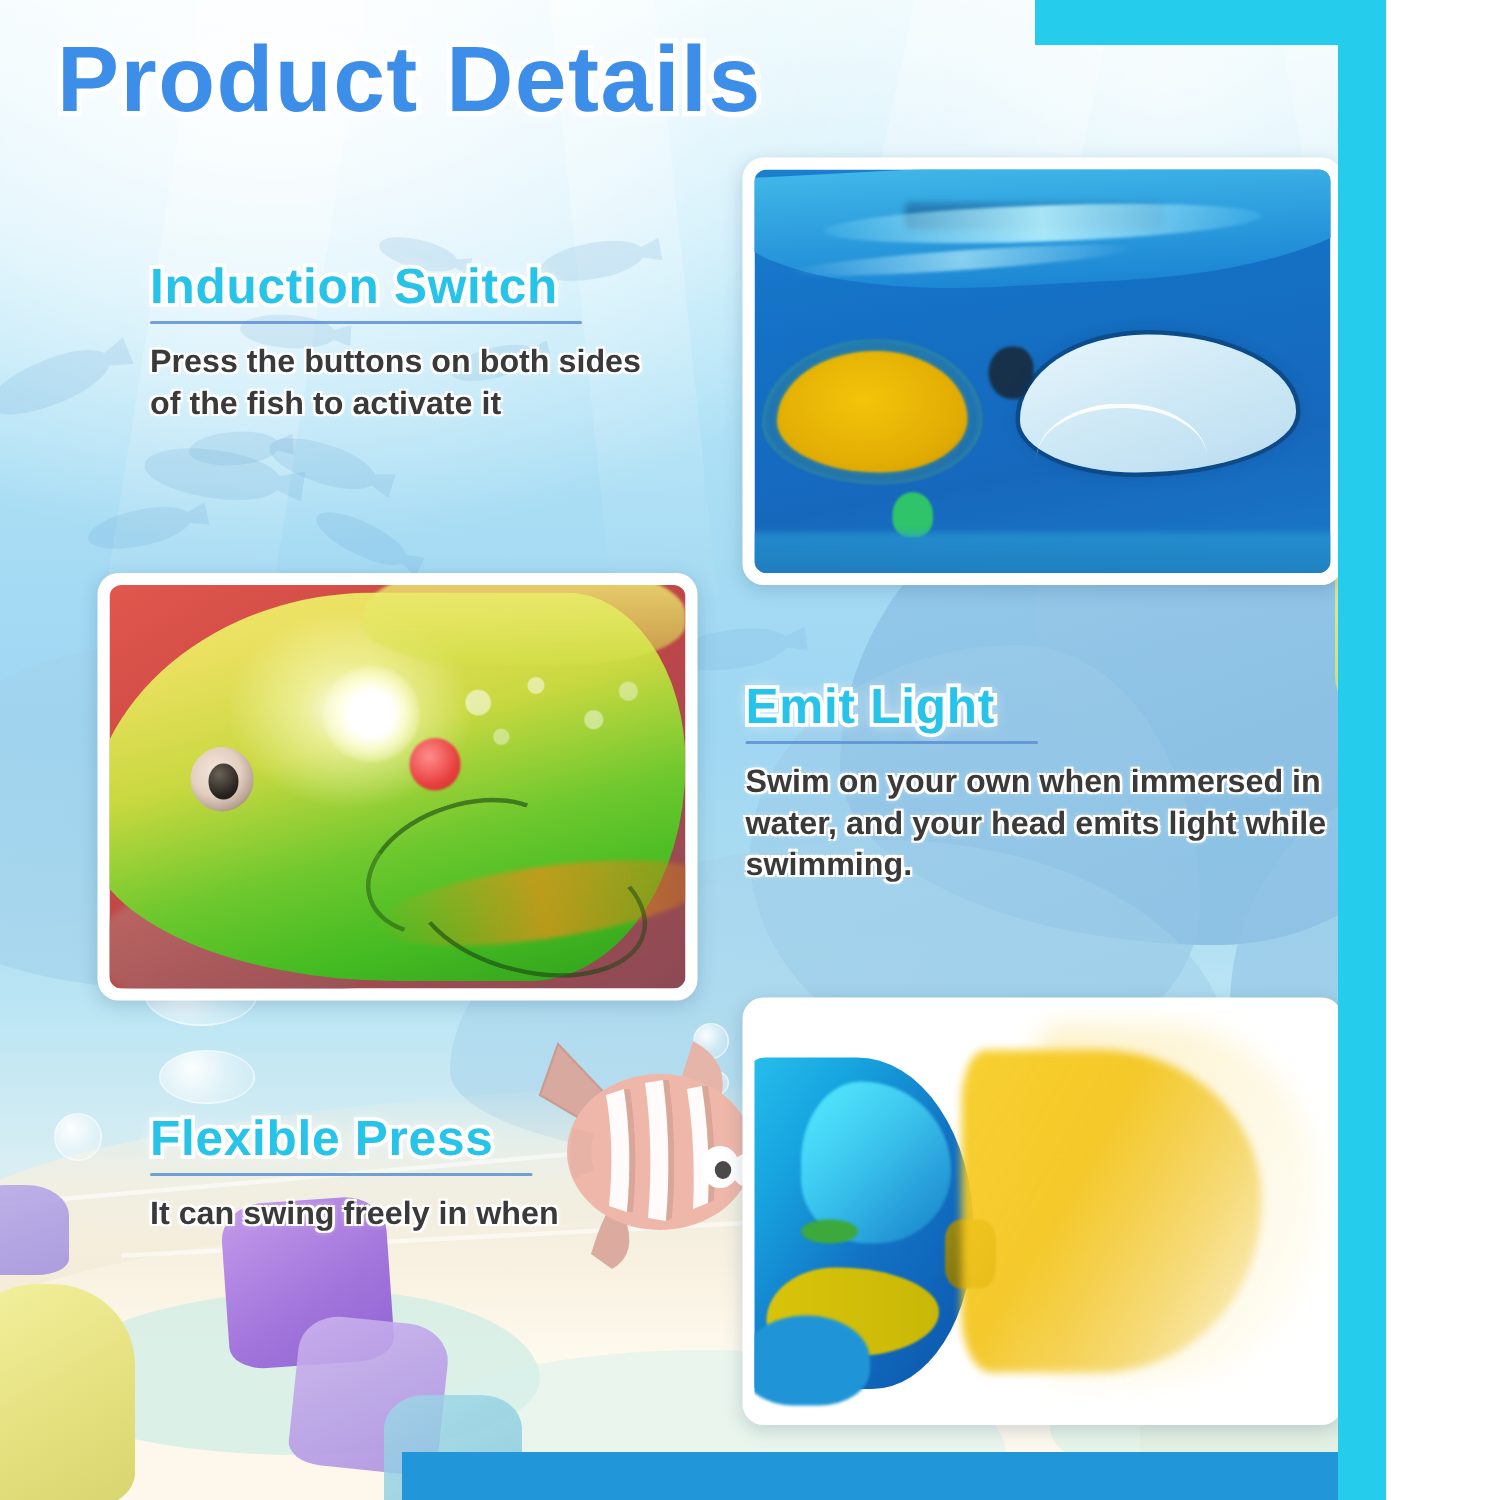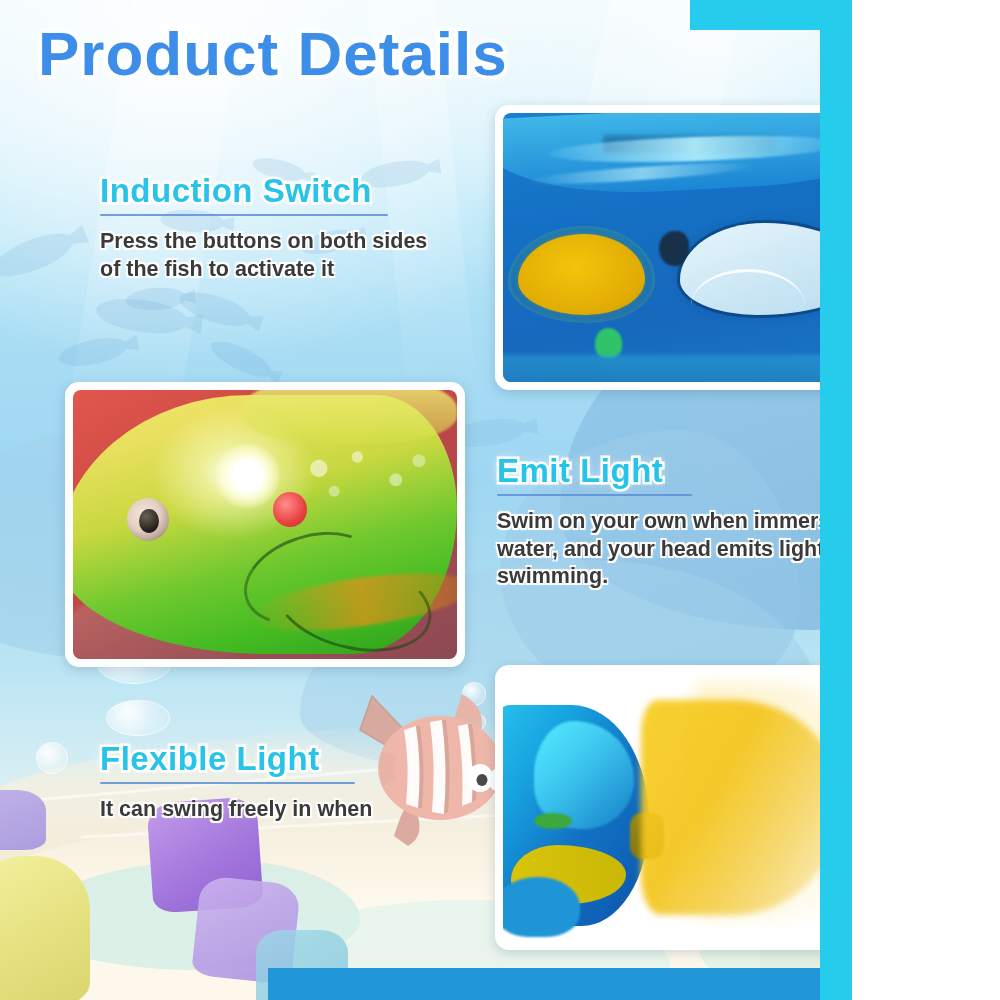--- a/index.html
+++ b/index.html
@@ -2,21 +2,21 @@
 <html><head>
 <meta charset="utf-8">
 <title>Product Details</title>
 <style>
   html,body{margin:0;padding:0;}
   body{
     width:1000px;height:1000px;overflow:hidden;
     font-family:"Liberation Sans", sans-serif;
     background:#ffffff;
   }
-  #stage{position:relative;width:852px;height:1000px;overflow:hidden;background:#cfeefb;}
+  #stage{position:relative;width:924px;height:1000px;overflow:hidden;background:#cfeefb;}
 
   
   .bg-base{
     position:absolute;left:0;top:0;width:1000px;height:1000px;
     background:
       linear-gradient(180deg,
         #e9f9fd 0%,
         #d4f1fb 8%,
         #b9e7f8 20%,
         #a8ddf4 34%,
@@ -407,21 +407,21 @@
     <p>Swim on your own when immersed in water, and your head emits light while swimming.</p>
   </div>
 
   <div class="feature" id="f1">
     <h2>Induction Switch</h2>
     <div class="divider"></div>
     <p>Press the buttons on both sides of the fish to activate it</p>
   </div>
 
   <div class="feature" id="f3">
-    <h2>Flexible Light</h2>
+    <h2>Flexible Press</h2>
     <div class="divider"></div>
     <p>It can swing freely in when</p>
   </div>
 
   <div class="border-top-cyan"></div>
   <div class="border-right-cyan"></div>
   <div class="border-bottom-blue"></div>
 
 </div>
 

